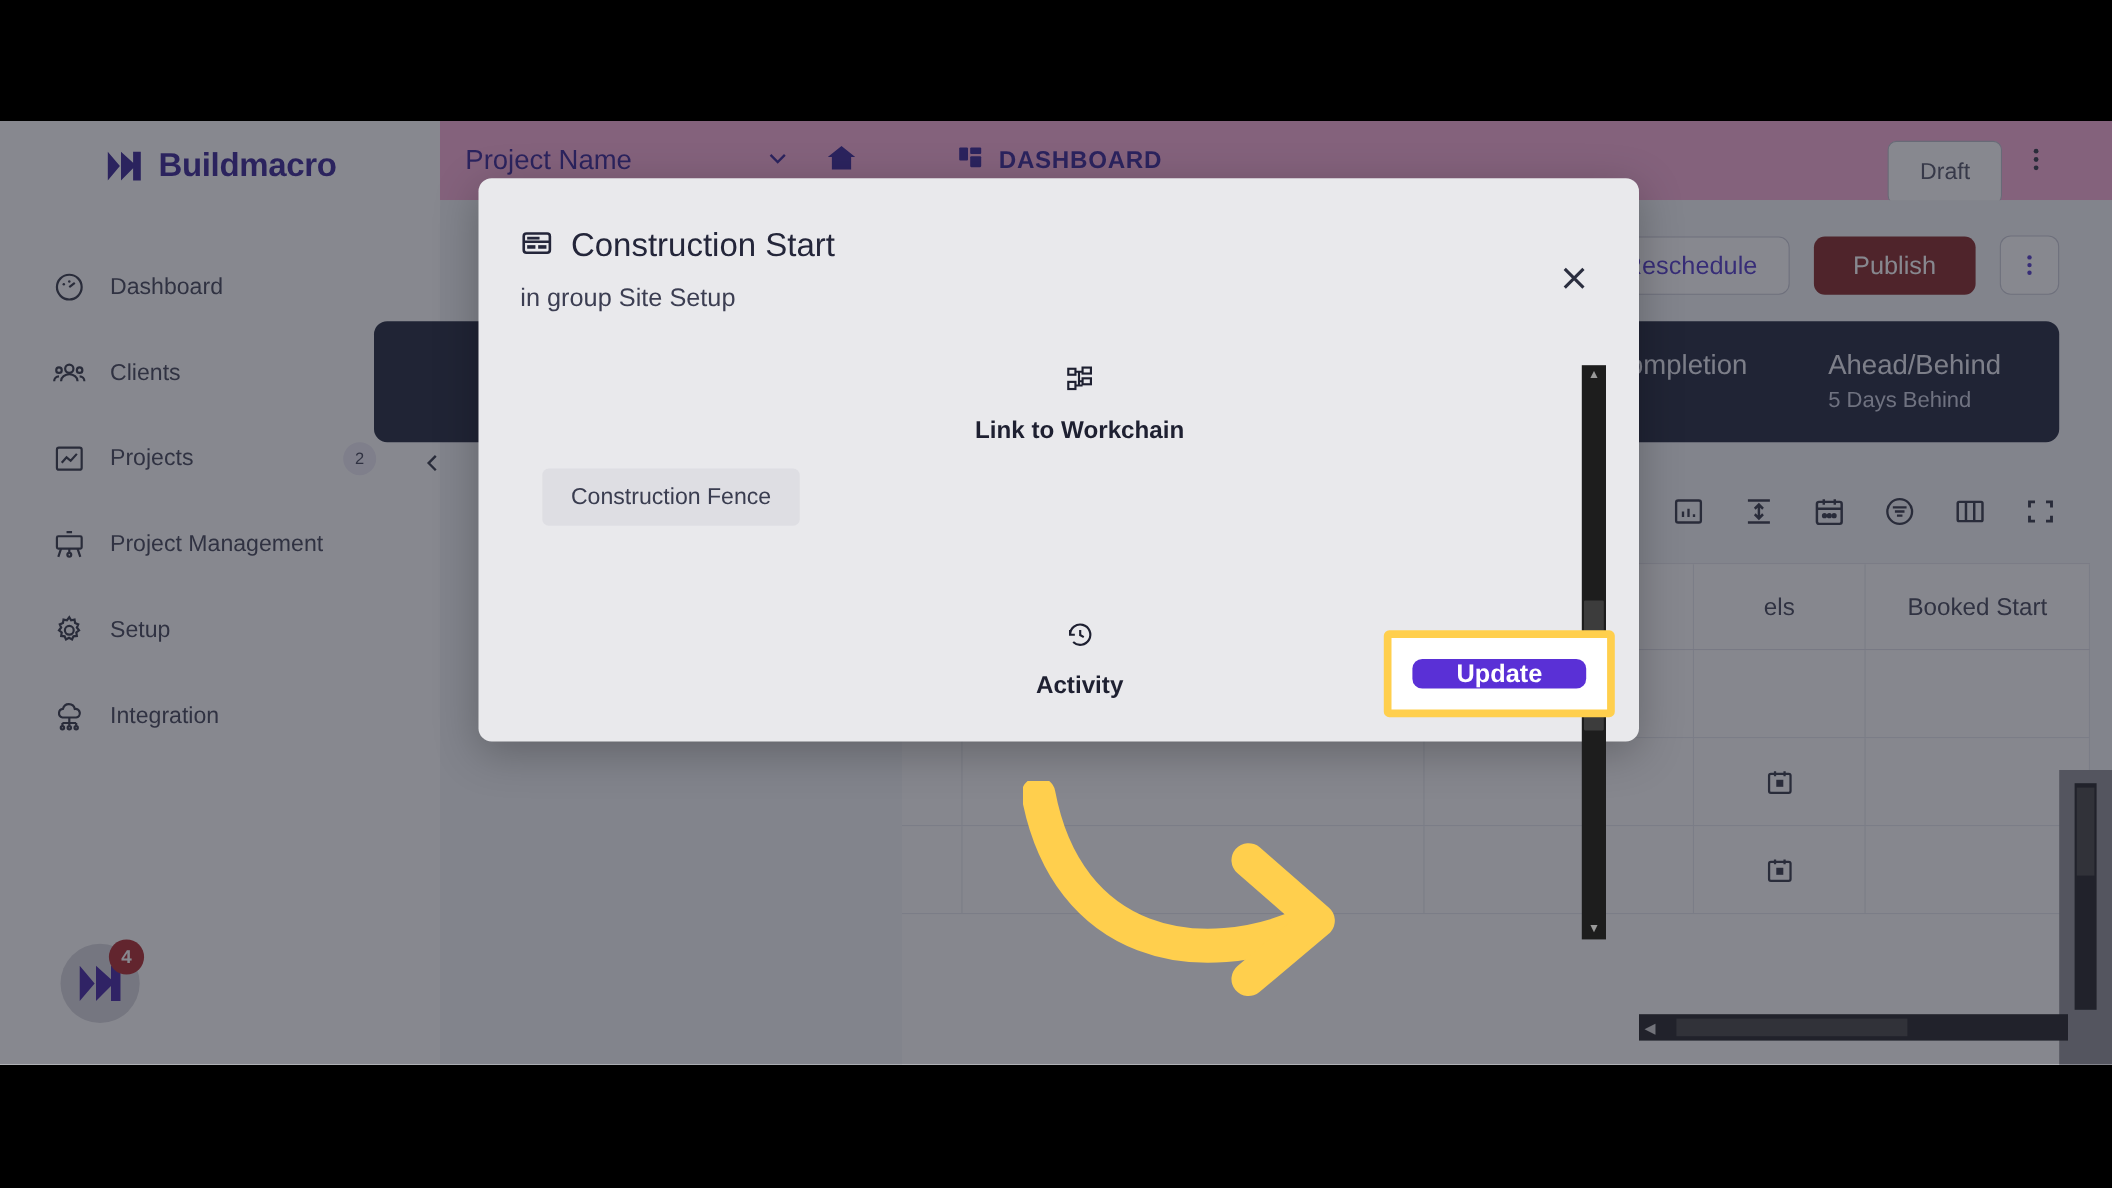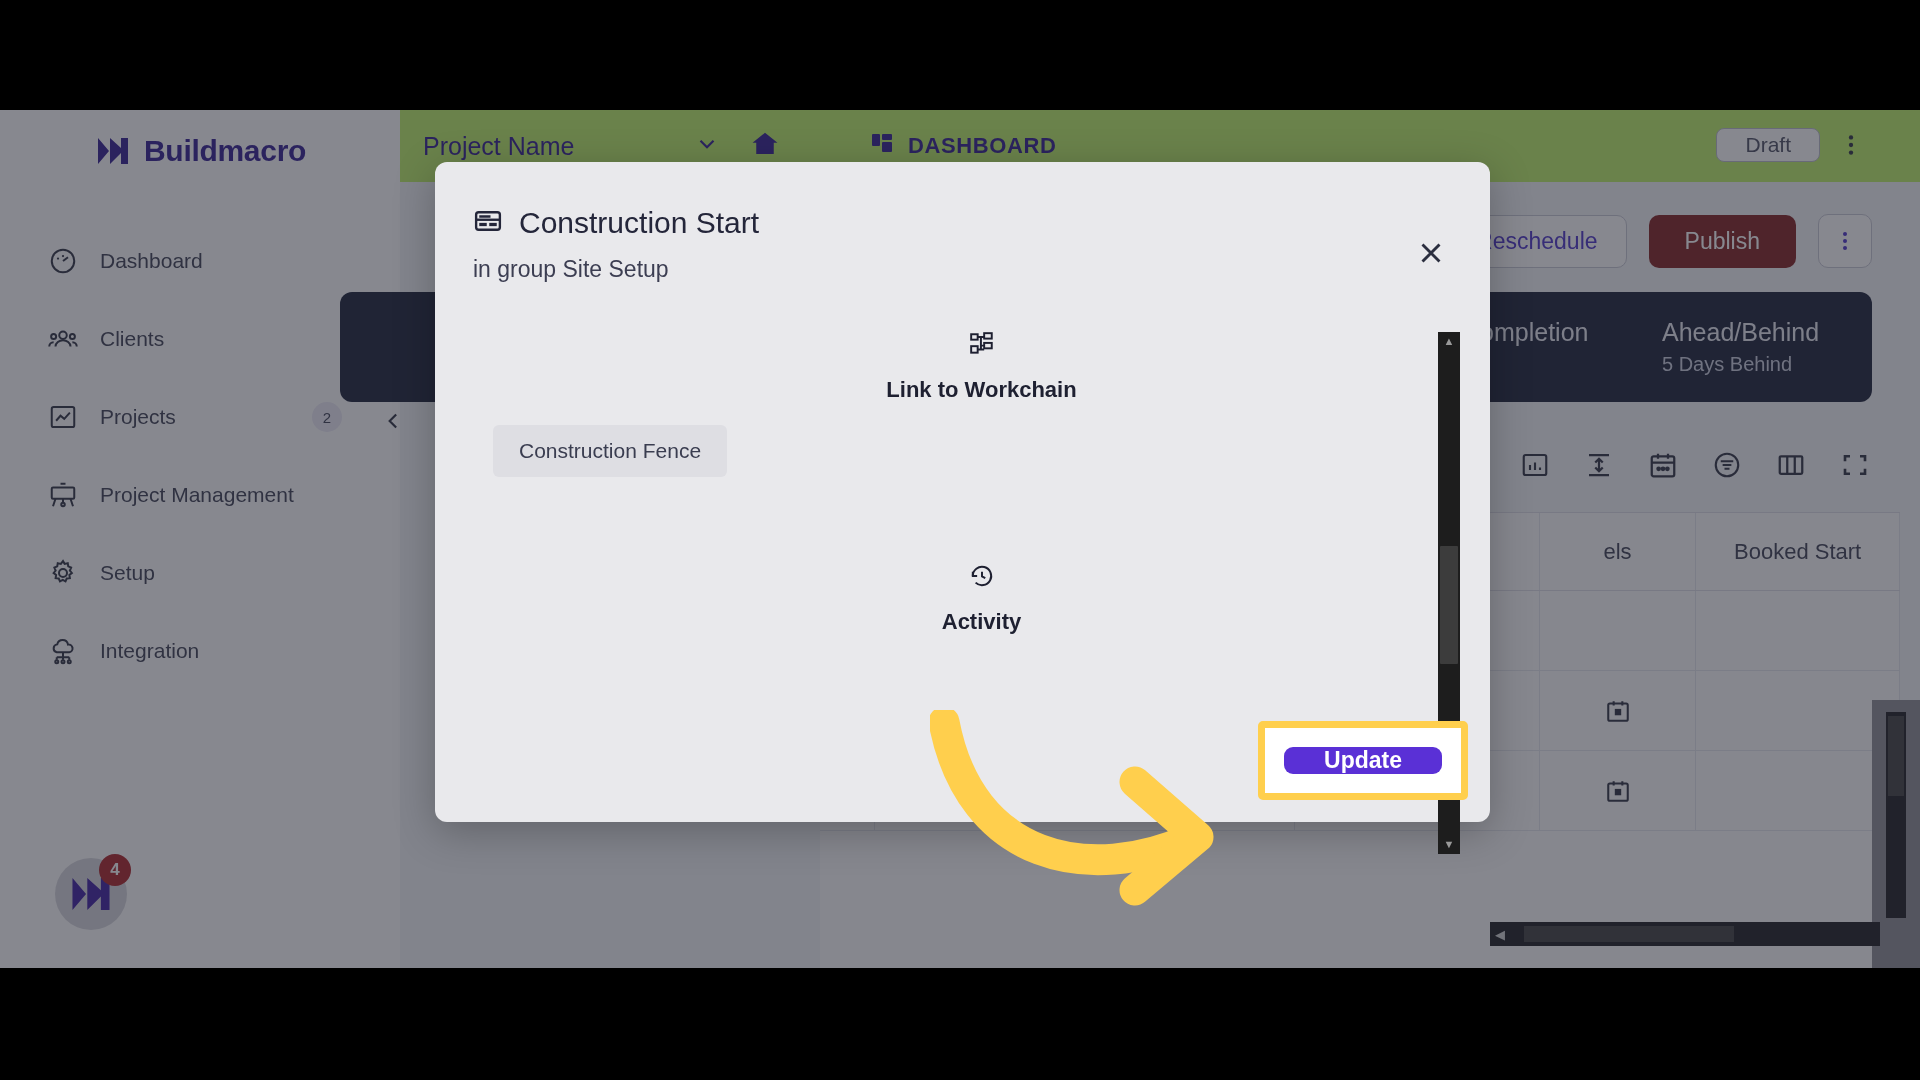--- a/index.html
+++ b/index.html
@@ -59,36 +59,36 @@
   .avatar-badge {
     position: absolute; right: -4px; top: -4px;
     width: 32px; height: 32px; border-radius: 50%;
     background: #ab1f24; color: #fff; font-size: 17px; font-weight: bold;
     display: flex; align-items: center; justify-content: center;
   }
 
   
   #topbar {
     position: absolute; left: 400px; top: 0; right: 0; height: 72px;
-    background: #bef264;
+    background: #f9a8d4;
     display: flex; align-items: center;
   }
   .proj-name {
     margin-left: 23px; font-size: 25px; color: #2e1a8f; font-weight: 500;
   }
   .chev-dn { margin-left: 120px; color:#2e1a8f; }
   .home-ico { margin-left: 30px; color: #2e1a8f; }
   .tab-dash {
     position: absolute; left: 470px; top: 0; height: 72px;
     display: flex; align-items: center; gap: 14px;
     color: #2e1a8f; font-size: 22px; font-weight: 600; letter-spacing: 0.6px;
   }
   .draft-btn {
     position: absolute; right: 100px; top: 18px;
-    padding: 4px 28px; border: 1px solid #b9bcc9; border-radius: 8px;
+    padding: 16px 28px; border: 1px solid #b9bcc9; border-radius: 8px;
     color: #4a4d60; font-size: 21px; background: #fff; cursor: pointer;
   }
   .kebab-top { position: absolute; right: 56px; top: 22px; color:#2b2e3f; }
 
   
   #content {
     position: absolute; left: 400px; top: 72px; right: 0; bottom: 0;
     background: #f4f5f7;
   }
   .action-row {
@@ -148,21 +148,21 @@
   .gr-cell { border-right: 1px solid #e3e5ec; display:flex; align-items:center; justify-content:center; color:#2b2e3f;}
 
   
   #overlay {
     position: absolute; inset: 0; background: rgba(41,43,56,0.56);
   }
 
   
   #modal {
     position: absolute; left: 435px; top: 52px;
-    width: 1055px; height: 660px;
+    width: 1055px; height: 512px;
     background: #e9e9ec; border-radius: 12px;
     box-shadow: 0 10px 40px rgba(0,0,0,0.25);
   }
   .m-head { padding: 44px 0 0 38px; }
   .m-title-row { display: flex; align-items: center; gap: 16px; }
   .m-title { font-size: 30px; color: #24263a; }
   .m-sub { margin-top: 16px; font-size: 23px; color: #3c3e52; }
   .m-close {
     position: absolute; right: 42px; top: 74px;
     width: 34px; height: 34px; cursor: pointer; color: #2b2e3f;

